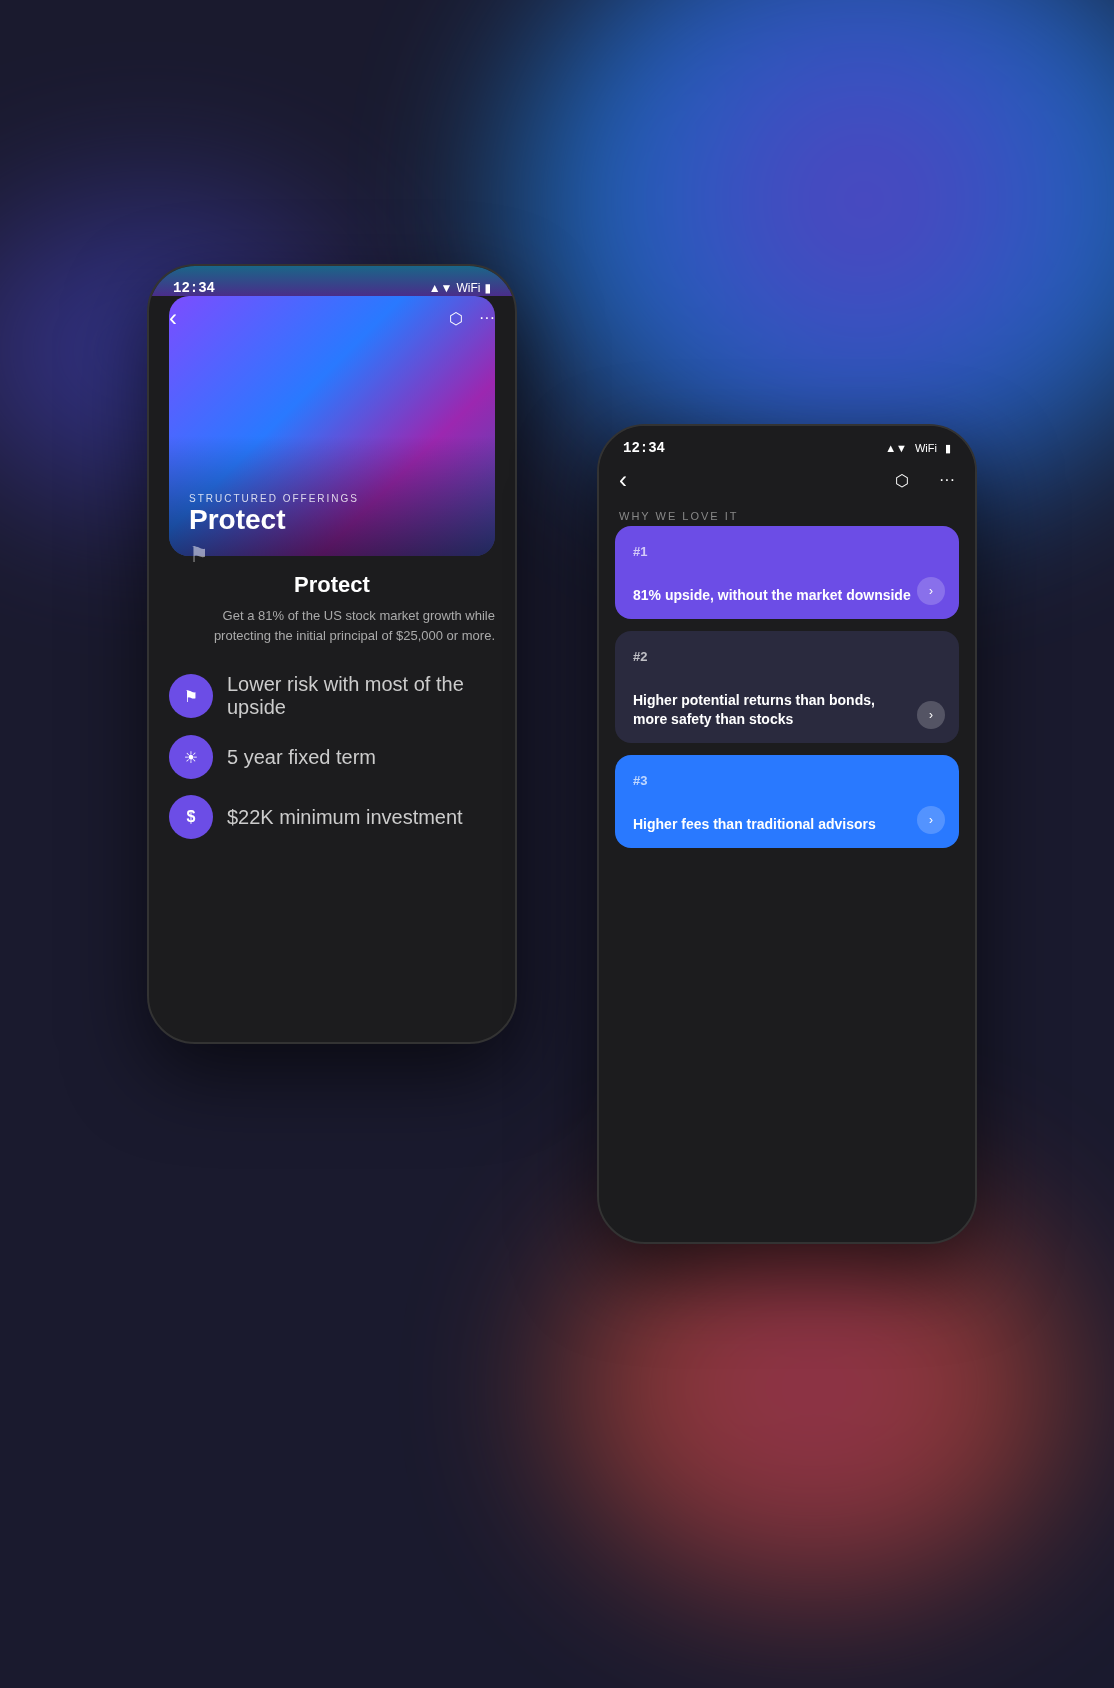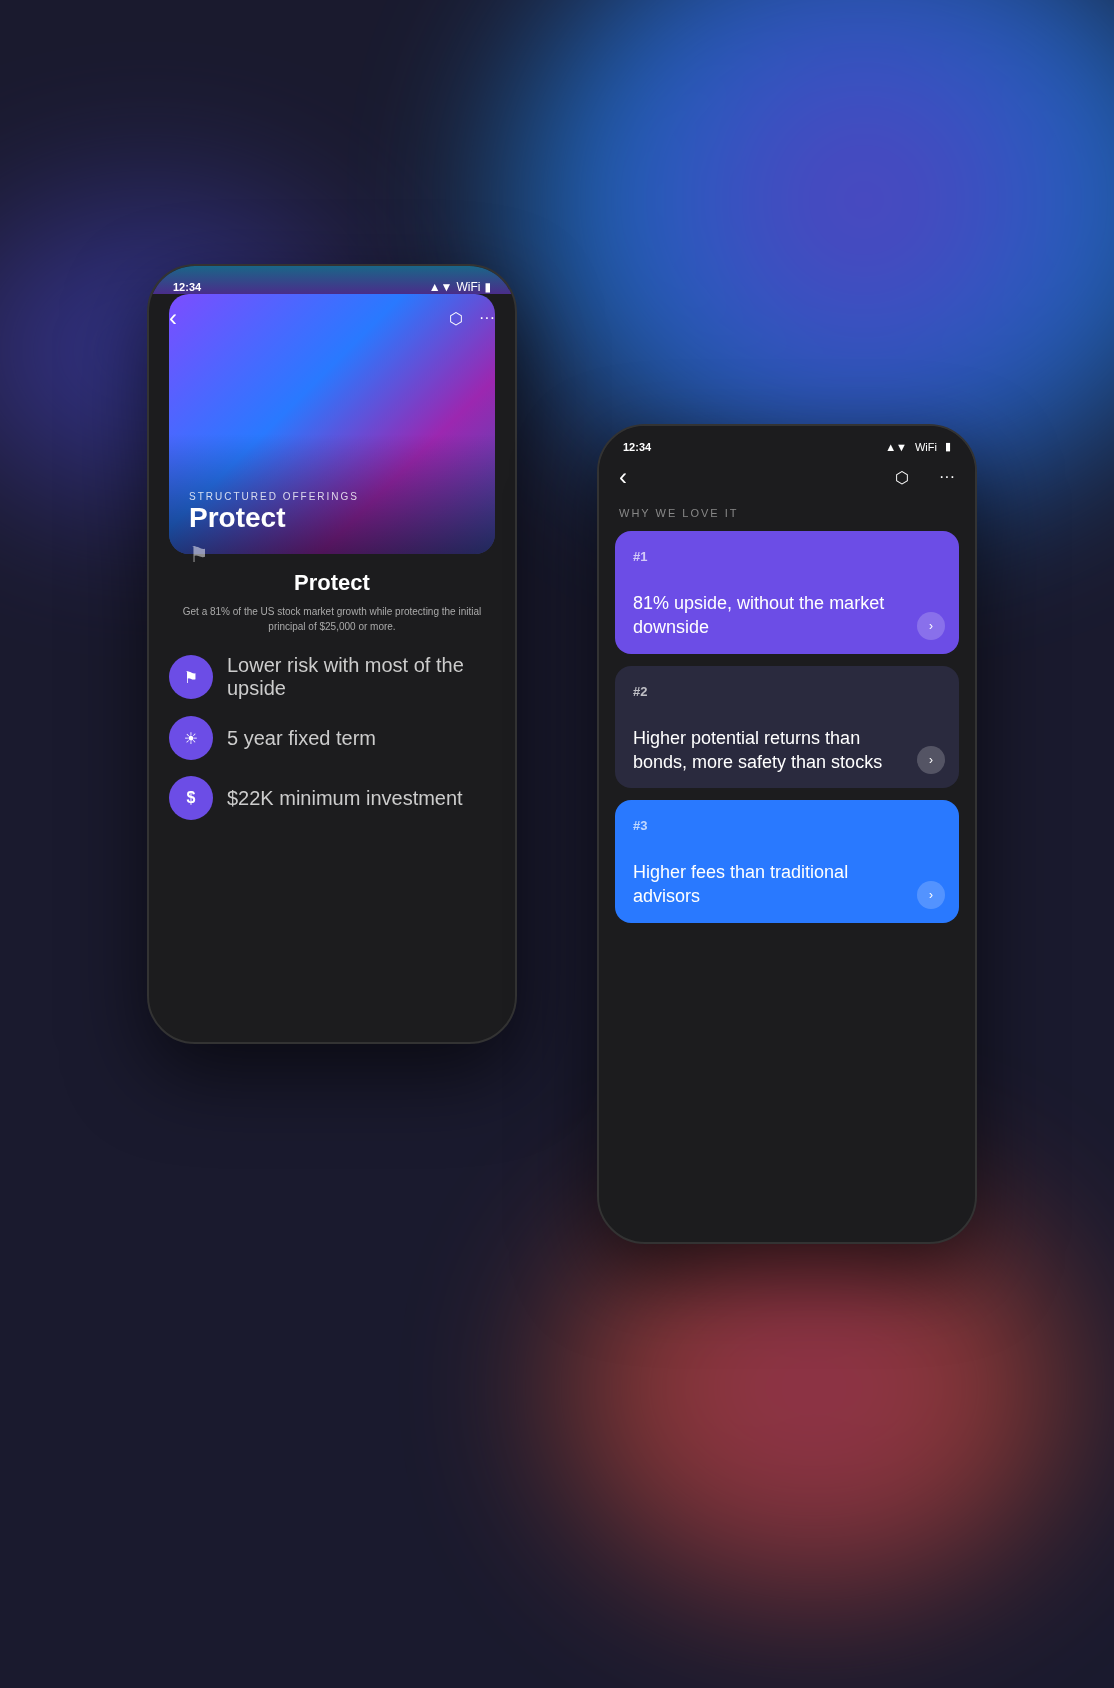--- a/index.html
+++ b/index.html
@@ -120,24 +120,24 @@
     .phone-left .product-title {
       color: white;
       font-size: 22px;
       font-weight: 600;
       text-align: center;
       margin-bottom: 8px;
     }
 
     .phone-left .product-desc {
       color: #aaa;
-      font-size: 10px;
-      text-align: center;
+      font-size: 13px;
+      text-align: right;
       line-height: 1.5;
-      margin-bottom: 20px;
+      margin-bottom: 28px;
     }
 
     .feature-item {
       display: flex;
       align-items: center;
       gap: 14px;
       margin-bottom: 16px;
     }
 
     .feature-icon-circle {
@@ -178,21 +178,21 @@
       justify-content: space-between;
       align-items: center;
       padding: 8px 20px 16px;
     }
 
     .phone-right .section-label {
       color: #888;
       font-size: 11px;
       letter-spacing: 2px;
       text-transform: uppercase;
-      padding: 0 20px 12px;
+      padding: 0 20px 4px;
     }
 
     .why-card {
       margin: 0 16px 12px;
       border-radius: 16px;
       padding: 18px 18px 14px;
       position: relative;
     }
 
     .why-card-1 { background: #6c4de6; }
@@ -201,22 +201,22 @@
 
     .why-card .card-number {
       color: rgba(255,255,255,0.7);
       font-size: 13px;
       font-weight: 600;
       margin-bottom: 6px;
     }
 
     .why-card .card-content-text {
       color: white;
-      font-size: 18px;
-      font-weight: 400;
+      font-size: 14px;
+      font-weight: 700;
       line-height: 1.35;
       padding-right: 30px;
       margin-top: 27px;
     }
 
     .why-card .chevron-btn {
       position: absolute;
       bottom: 14px;
       right: 14px;
       width: 28px;
@@ -224,22 +224,23 @@
       border-radius: 50%;
       background: rgba(255,255,255,0.2);
       display: flex;
       align-items: center;
       justify-content: center;
     }
 
     
     .status-time {
       color: white;
-      font-size: 11px;
+      font-size: 14px;
       font-weight: 600;
+      font-family: Liberation Mono, monospace;
     }
 
     .status-icons {
       display: flex;
       gap: 4px;
       align-items: center;
     }
 
     .signal-icon, .wifi-icon, .battery-icon {
       color: white;

